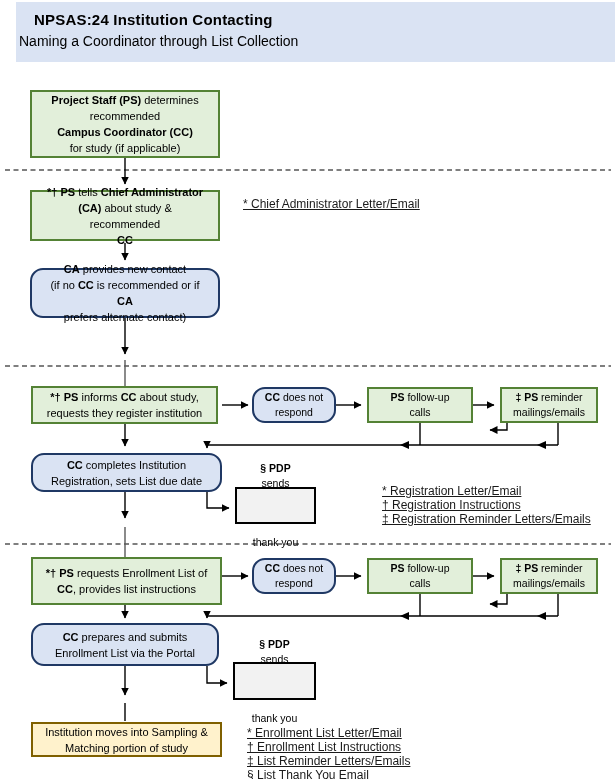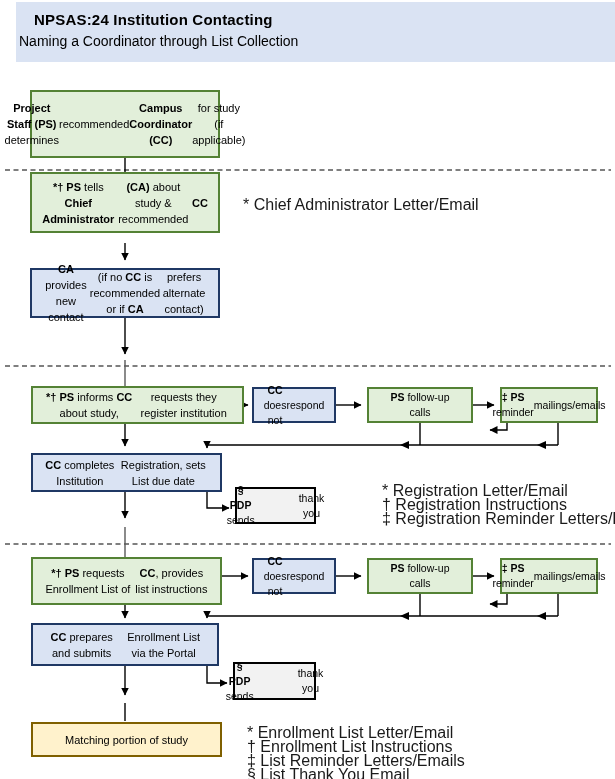--- a/index.html
+++ b/index.html
@@ -1,30 +1,30 @@
 <!DOCTYPE html>
 <html><head>
 <meta charset="utf-8">
 <style>
   html,body{margin:0;padding:0;background:#fff;}
   #page{position:relative;width:615px;height:779px;background:#ffffff;
         font-family:"Liberation Sans",sans-serif;color:#000;overflow:hidden;}
   #hdr{position:absolute;left:0;top:2px;width:615px;height:60px;background:#dae3f3;margin-left:16px;}
   #hdr .t{position:absolute;left:18px;top:9px;font-size:15px;font-weight:bold;letter-spacing:.2px;}
   #hdr .s{position:absolute;left:3px;top:31px;font-size:14px;}
-  .box{position:absolute;border:2px solid;display:flex;
+  .box{position:absolute;border:2px solid;display:flex;flex-direction:column;
        align-items:center;justify-content:center;text-align:center;
        font-size:10.5px;line-height:15px;box-sizing:border-box;padding:1px 10px;}
   .lg{font-size:11px;line-height:16px;}
   .green{background:#e2efda;border-color:#548235;}
-  .blue{background:#dae3f3;border-color:#1f3864;}
+  .blue{background:#dae3f3;border-color:#1f3864;border-radius:13px;}
   .white{background:#f2f2f2;border-color:#000000;gap:44px;}
   .yellow{background:#fff2cc;border-color:#7f6000;}
   .b{font-weight:bold;}
-  .fn{position:absolute;font-size:16px;line-height:14px;color:#1a1a1a;white-space:nowrap;}
+  .fn{position:absolute;font-size:12px;line-height:14px;color:#1a1a1a;white-space:nowrap;text-decoration:underline;}
   .fn1{line-height:15px;}
   svg#wires{position:absolute;left:0;top:0;}
 </style>
 </head>
 <body>
 
 <div id="page">
 
   <div id="hdr">
     <div class="t">NPSAS:24 Institution Contacting</div>
@@ -80,33 +80,33 @@
     </g>
   </svg>
 
   <div class="box green lg" style="left:30px;top:90px;width:190px;height:68px;">
       <div><span class="b">Project Staff (PS)</span><span> determines</span></div>
       <div><span>recommended</span></div>
       <div><span class="b">Campus Coordinator (CC)</span></div>
       <div><span>for study (if applicable)</span></div>
     </div>
 
-  <div class="box green lg" style="left:30px;top:172px;width:190px;height:61px;">
+  <div class="box green lg" style="left:30px;top:190px;width:190px;height:51px;">
       <div><span class="b">*† PS</span><span> tells </span><span class="b">Chief Administrator</span></div>
       <div><span class="b">(CA)</span><span> about study &amp; recommended</span></div>
       <div><span class="b">CC</span></div>
     </div>
 
   <div class="box blue lg" style="left:30px;top:268px;width:190px;height:50px;">
       <div><span class="b">CA</span><span> provides new contact</span></div>
       <div><span>(if no </span><span class="b">CC</span><span> is recommended or if </span><span class="b">CA</span></div>
       <div><span>prefers alternate contact)</span></div>
     </div>
 
-  <div class="box green lg" style="left:31px;top:386px;width:213px;height:38px;">
+  <div class="box green lg" style="left:31px;top:386px;width:187px;height:38px;">
       <div><span class="b">*† PS</span><span> informs </span><span class="b">CC</span><span> about study,</span></div>
       <div><span>requests they register institution</span></div>
     </div>
   <div class="box blue" style="left:252px;top:387px;width:84px;height:36px;">
       <div><span class="b">CC</span><span> does not</span></div>
       <div><span>respond</span></div>
     </div>
   <div class="box green" style="left:367px;top:387px;width:106px;height:36px;">
       <div><span class="b">PS</span><span> follow-up calls</span></div>
     </div>
@@ -143,20 +143,21 @@
   <div class="box blue lg" style="left:31px;top:623px;width:188px;height:43px;">
       <div><span class="b">CC</span><span> prepares and submits</span></div>
       <div><span>Enrollment List via the Portal</span></div>
     </div>
   <div class="box white" style="left:233px;top:662px;width:83px;height:38px;">
       <div><span class="b">§ PDP</span><span> sends</span></div>
       <div><span>thank you</span></div>
     </div>
 
   <div class="box yellow lg" style="left:31px;top:722px;width:191px;height:35px;">
+      <div><span>Institution moves into Sampling &amp;</span></div>
       <div><span>Matching portion of study</span></div>
     </div>
 
   <div class="fn fn1" style="left:243px;top:197px;">
       <div>* Chief Administrator Letter/Email</div>
     </div>
   <div class="fn" style="left:382px;top:484px;">
       <div>* Registration Letter/Email</div>
       <div>† Registration Instructions</div>
       <div>‡ Registration Reminder Letters/Emails</div>

